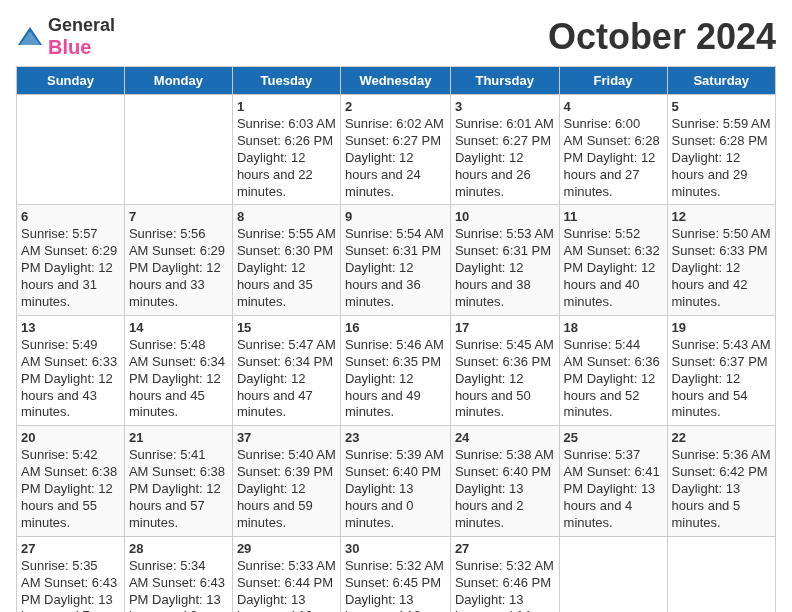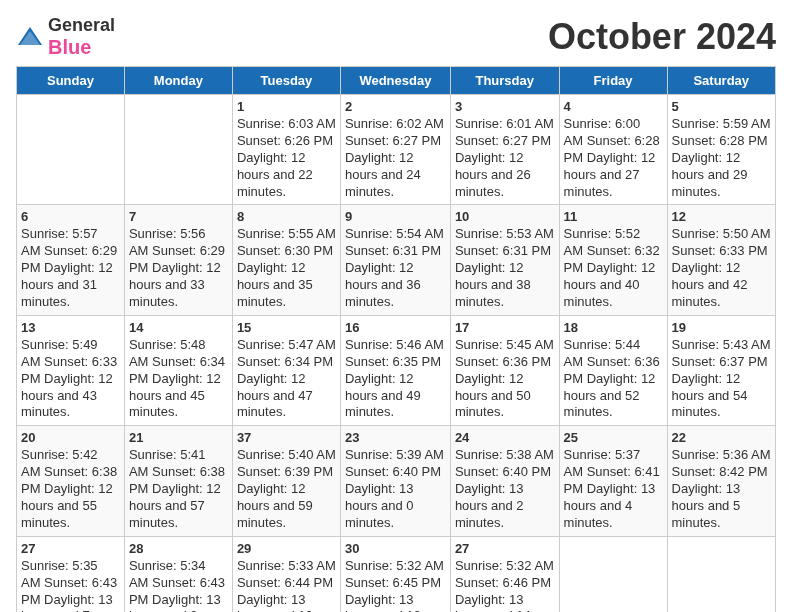--- a/index.html
+++ b/index.html
@@ -283,21 +283,21 @@
         </td>
         <td>
           <span class="cell-day">25</span>
           <div class="cell-info">Sunrise: 5:37 AM
 Sunset: 6:41 PM
 Daylight: 13 hours and 4 minutes.</div>
         </td>
         <td>
           <span class="cell-day">22</span>
           <div class="cell-info">Sunrise: 5:36 AM
-Sunset: 8:42 PM
+Sunset: 6:42 PM
 Daylight: 13 hours and 5 minutes.</div>
         </td>
       </tr>
       <tr>
         <td>
           <span class="cell-day">27</span>
           <div class="cell-info">Sunrise: 5:35 AM
 Sunset: 6:43 PM
 Daylight: 13 hours and 7 minutes.</div>
         </td>

